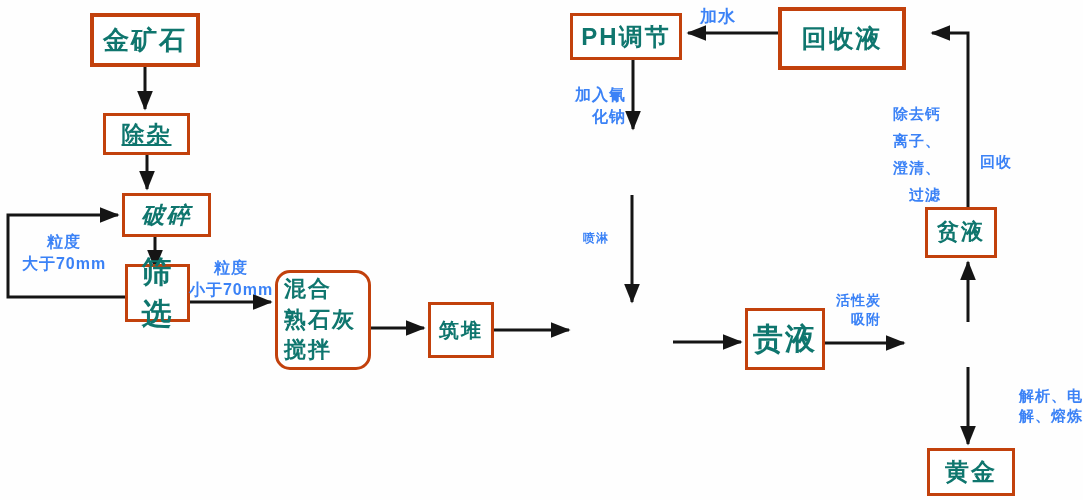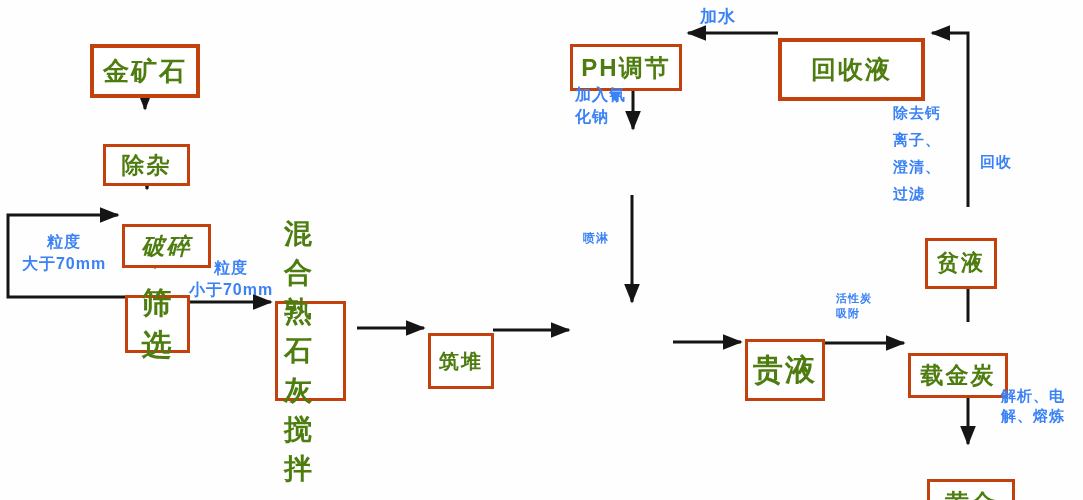--- a/index.html
+++ b/index.html
@@ -17,44 +17,43 @@
     width: 1083px; height: 500px;
   }
   .node {
     position: absolute;
     box-sizing: border-box;
     display: flex;
     align-items: center;
     justify-content: center;
     border: 3px solid #c2410c;
     background: #ffffff;
-    color: #4d7c0f;
+    color: #0f766e;
     font-weight: bold;
     text-align: center;
     white-space: pre-line;
     letter-spacing: 2px;
     line-height: 1.4;
-    margin-top: 31px;
   }
   .node.left-align {
     justify-content: flex-start;
     text-align: left;
     padding-left: 6px;
   }
   .node.thick { border-width: 4px; }
   .elabel {
     position: absolute;
     color: #3b82f6;
     font-weight: bold;
     white-space: pre-line;
     text-align: center;
     line-height: 1.35;
     letter-spacing: 1px;
   }
-  .elabel.left-align { text-align: left; font-family: Liberation Serif, serif; }
+  .elabel.left-align { text-align: right; }
   .elabel.tall { line-height: 1.8; }
 </style>
 </head>
 <body>
 
 <div class="canvas">
 
   <svg class="edge-layer" viewBox="0 0 1083 500" xmlns="http://www.w3.org/2000/svg">
     <defs>
       <marker id="arrow" viewBox="0 0 10 8" refX="9.2" refY="4" markerWidth="20" markerHeight="16" markerUnits="userSpaceOnUse" orient="auto-start-reverse">
@@ -75,60 +74,59 @@
       <line x1="968" y1="367" x2="968" y2="444" marker-end="url(#arrow)"></line>
       <polyline points="968,207 968,33 932,33" marker-end="url(#arrow)"></polyline>
       <line x1="778" y1="33" x2="688" y2="33" marker-end="url(#arrow)"></line>
       <line x1="633" y1="60" x2="633" y2="129" marker-end="url(#arrow)"></line>
       <line x1="632" y1="195" x2="632" y2="302" marker-end="url(#arrow)"></line>
     </g>
   </svg>
 
   <div class="node thick" style="left:90px; top:13px; width:110px; height:54px; font-size:26px;">金矿石</div>
 
-  <div class="node" style="left:103px; top:113px; width:87px; height:42px; font-size:23px;">除杂</div>
+  <div class="node" style="left:103px; top:113px; width:87px; height:42px; font-size:23px;text-decoration:underline;">除杂</div>
 
   <div class="node" style="left:122px; top:193px; width:89px; height:44px; font-size:23px;font-style:italic;">破碎</div>
 
   <div class="node" style="left:125px; top:264px; width:65px; height:58px; font-size:30px;">筛选</div>
 
-  <div class="node left-align" style="left:275px; top:270px; width:71px; height:100px; font-size:28px;">混合
+  <div class="node left-align" style="left:275px; top:270px; width:96px; height:100px; font-size:22px;border-radius:15px;">混合
 熟石灰
 搅拌</div>
 
   <div class="node" style="left:428px; top:302px; width:66px; height:56px; font-size:20px;">筑堆</div>
 
 
   <div class="node" style="left:745px; top:308px; width:80px; height:62px; font-size:30px;">贵液</div>
 
-  <div class="node" style="left:908px; top:322px; width:100px; height:45px; font-size:23px;">载金炭</div>
 
   <div class="node" style="left:927px; top:448px; width:88px; height:48px; font-size:24px;">黄金</div>
 
   <div class="node" style="left:925px; top:207px; width:72px; height:51px; font-size:22px;">贫液</div>
 
-  <div class="node thick" style="left:778px; top:7px; width:147px; height:63px; font-size:25px;">回收液</div>
+  <div class="node thick" style="left:778px; top:7px; width:128px; height:63px; font-size:25px;">回收液</div>
 
   <div class="node" style="left:570px; top:13px; width:112px; height:47px; font-size:24px;">PH调节</div>
 
 
   <div class="elabel" style="left:14px; top:231px; width:100px; font-size:16px;">粒度
 大于70mm</div>
 
   <div class="elabel" style="left:188px; top:257px; width:86px; font-size:16px;">粒度
 小于70mm</div>
 
   <div class="elabel" style="left:700px; top:6px; font-size:17px;">加水</div>
 
   <div class="elabel left-align" style="left:575px; top:84px; font-size:16px;">加入氰
 化钠</div>
 
   <div class="elabel" style="left:583px; top:230px; font-size:12px;">喷淋</div>
 
-  <div class="elabel left-align" style="left:836px; top:291px; font-size:11px;">活性炭
+  <div class="elabel left-align" style="left:836px; top:291px; font-size:14px;">活性炭
 吸附</div>
 
   <div class="elabel left-align tall" style="left:893px; top:100px; font-size:15px;">除去钙
 离子、
 澄清、
 过滤</div>
 
   <div class="elabel" style="left:980px; top:152px; font-size:15px;">回收</div>
 
   <div class="elabel left-align" style="left:1001px; top:386px; width:82px; font-size:15px;">解析、电

